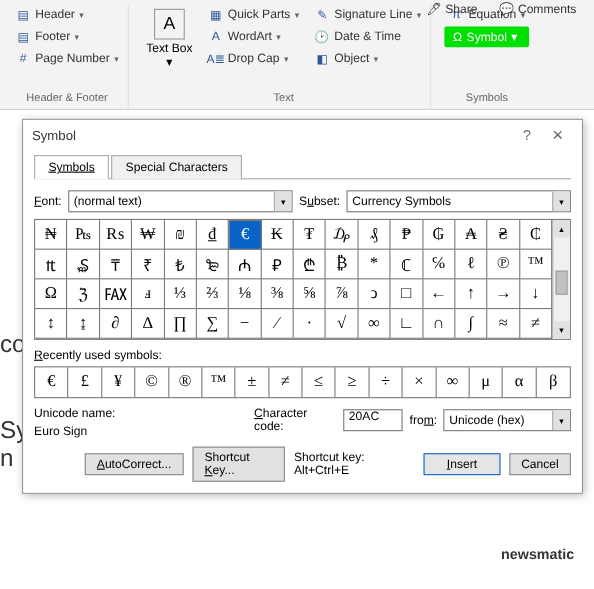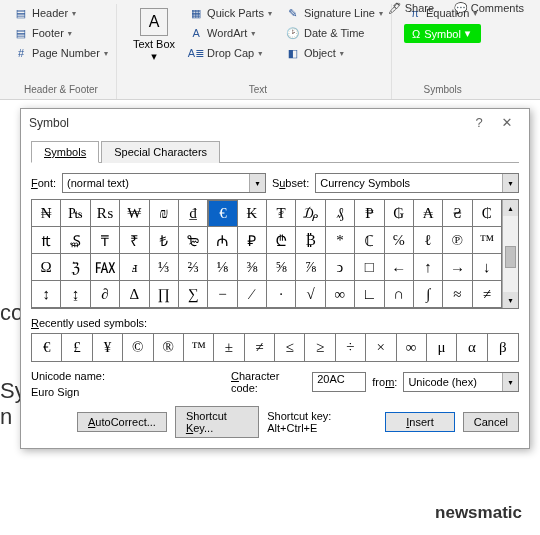--- a/index.html
+++ b/index.html
@@ -62,21 +62,21 @@
 
 .btn-row { display: flex; align-items: center; gap: 8px; font-size: 11px; padding-left: 46px; }
 .btn { border: 1px solid #888; background: #e1e1e1; padding: 3px 10px; cursor: pointer; }
 .btn.primary { border: 1px solid #0a63c7; background: #e5e5e5; padding: 3px 20px; }
 .btn-row .sp { flex: 1; }
 
 .uname-area { display: flex; align-items: flex-start; gap: 20px; }
 .uname-left { flex: 0 0 180px; }
 .uname-right { flex: 1; }
 
-.watermark { position: absolute; bottom: 12px; right: 18px; font-size: 17px; font-weight: bold; color: #333; }
+.watermark { position: absolute; bottom: 24px; right: 18px; font-size: 13px; font-weight: bold; color: #333; }
 .bgtext { position: absolute; left: 0; top: 300px; font-size: 22px; color: #333; z-index: -1; }
 </style>
 </head>
 <body>
 
 <div class="top-actions">
   <div>🖊 <span>Share</span></div>
   <div>💬 <span>Comments</span></div>
 </div>
 

